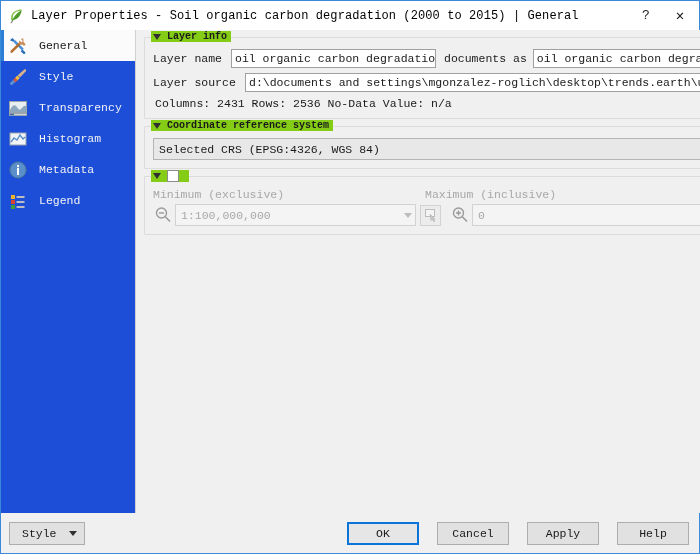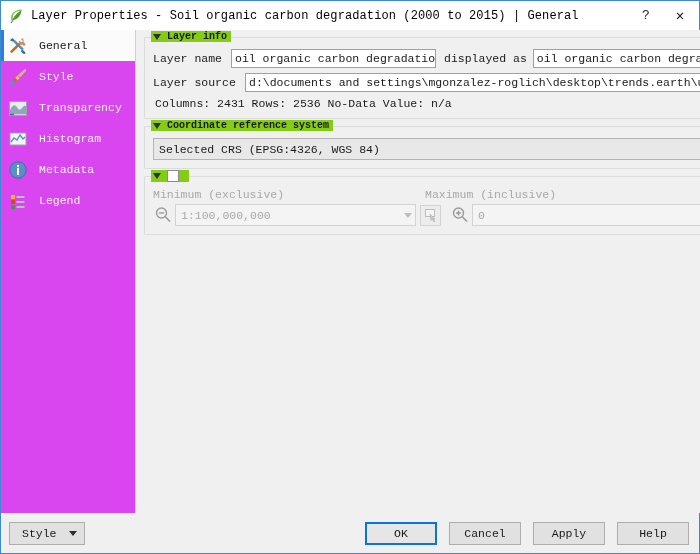--- a/index.html
+++ b/index.html
@@ -70,21 +70,21 @@
   #body-split {
     flex: 1;
     display: flex;
     min-height: 0;
   }
 
   
   #sidebar {
     width: 135px;
     min-width: 135px;
-    background: #d946ef;
+    background: #1d4ed8;
     padding-top: 0px;
     box-sizing: border-box;
     border-right: 1px solid #d0d0d0;
   }
   .side-item {
     height: 31px;
     display: flex;
     align-items: center;
     padding-left: 6px;
     box-sizing: border-box;
@@ -243,21 +243,21 @@
     height: 23px;
     min-width: 72px;
     border: 1px solid #adadad;
     background: #e1e1e1;
     box-sizing: border-box;
     display: flex;
     align-items: center;
     justify-content: center;
     font-size: 11.5px;
     color: #1a1a1a;
-    margin-left: 12px;
+    margin-left: 18px;
     padding: 8px 8px;
   }
   .btn.focused {
     border: 2px solid #0a74d8;
     background: #e6e6e6;
   }
   #style-btn {
     min-width: 60px;
     margin-left: 0;
     justify-content: space-between;
@@ -377,21 +377,21 @@
       <div class="group">
         <div class="group-title">
           <span class="tri"></span>
           <span>Layer info</span>
         </div>
         <div class="group-body">
 
           <div class="row">
             <span class="lbl" style="width:78px">Layer name</span>
             <span class="field" style="width:205px">oil organic carbon degradation (2000 to 2015)</span>
-            <span class="lbl" style="margin:0 6px 0 8px">displayed as</span>
+            <span class="lbl" style="margin:0 6px 0 8px">documents as</span>
             <span class="field" style="flex:1">oil organic carbon degradation (2000 to 2015)</span>
           </div>
 
           <div class="row">
             <span class="lbl" style="width:92px">Layer source</span>
             <span class="field" style="flex:1">d:\documents and settings\mgonzalez-roglich\desktop\trends.earth\uganda_sdg_subindicators.tif</span>
           </div>
 
           <div class="info-line">Columns: 2431  Rows: 2536  No-Data Value: n/a</div>
         </div>

